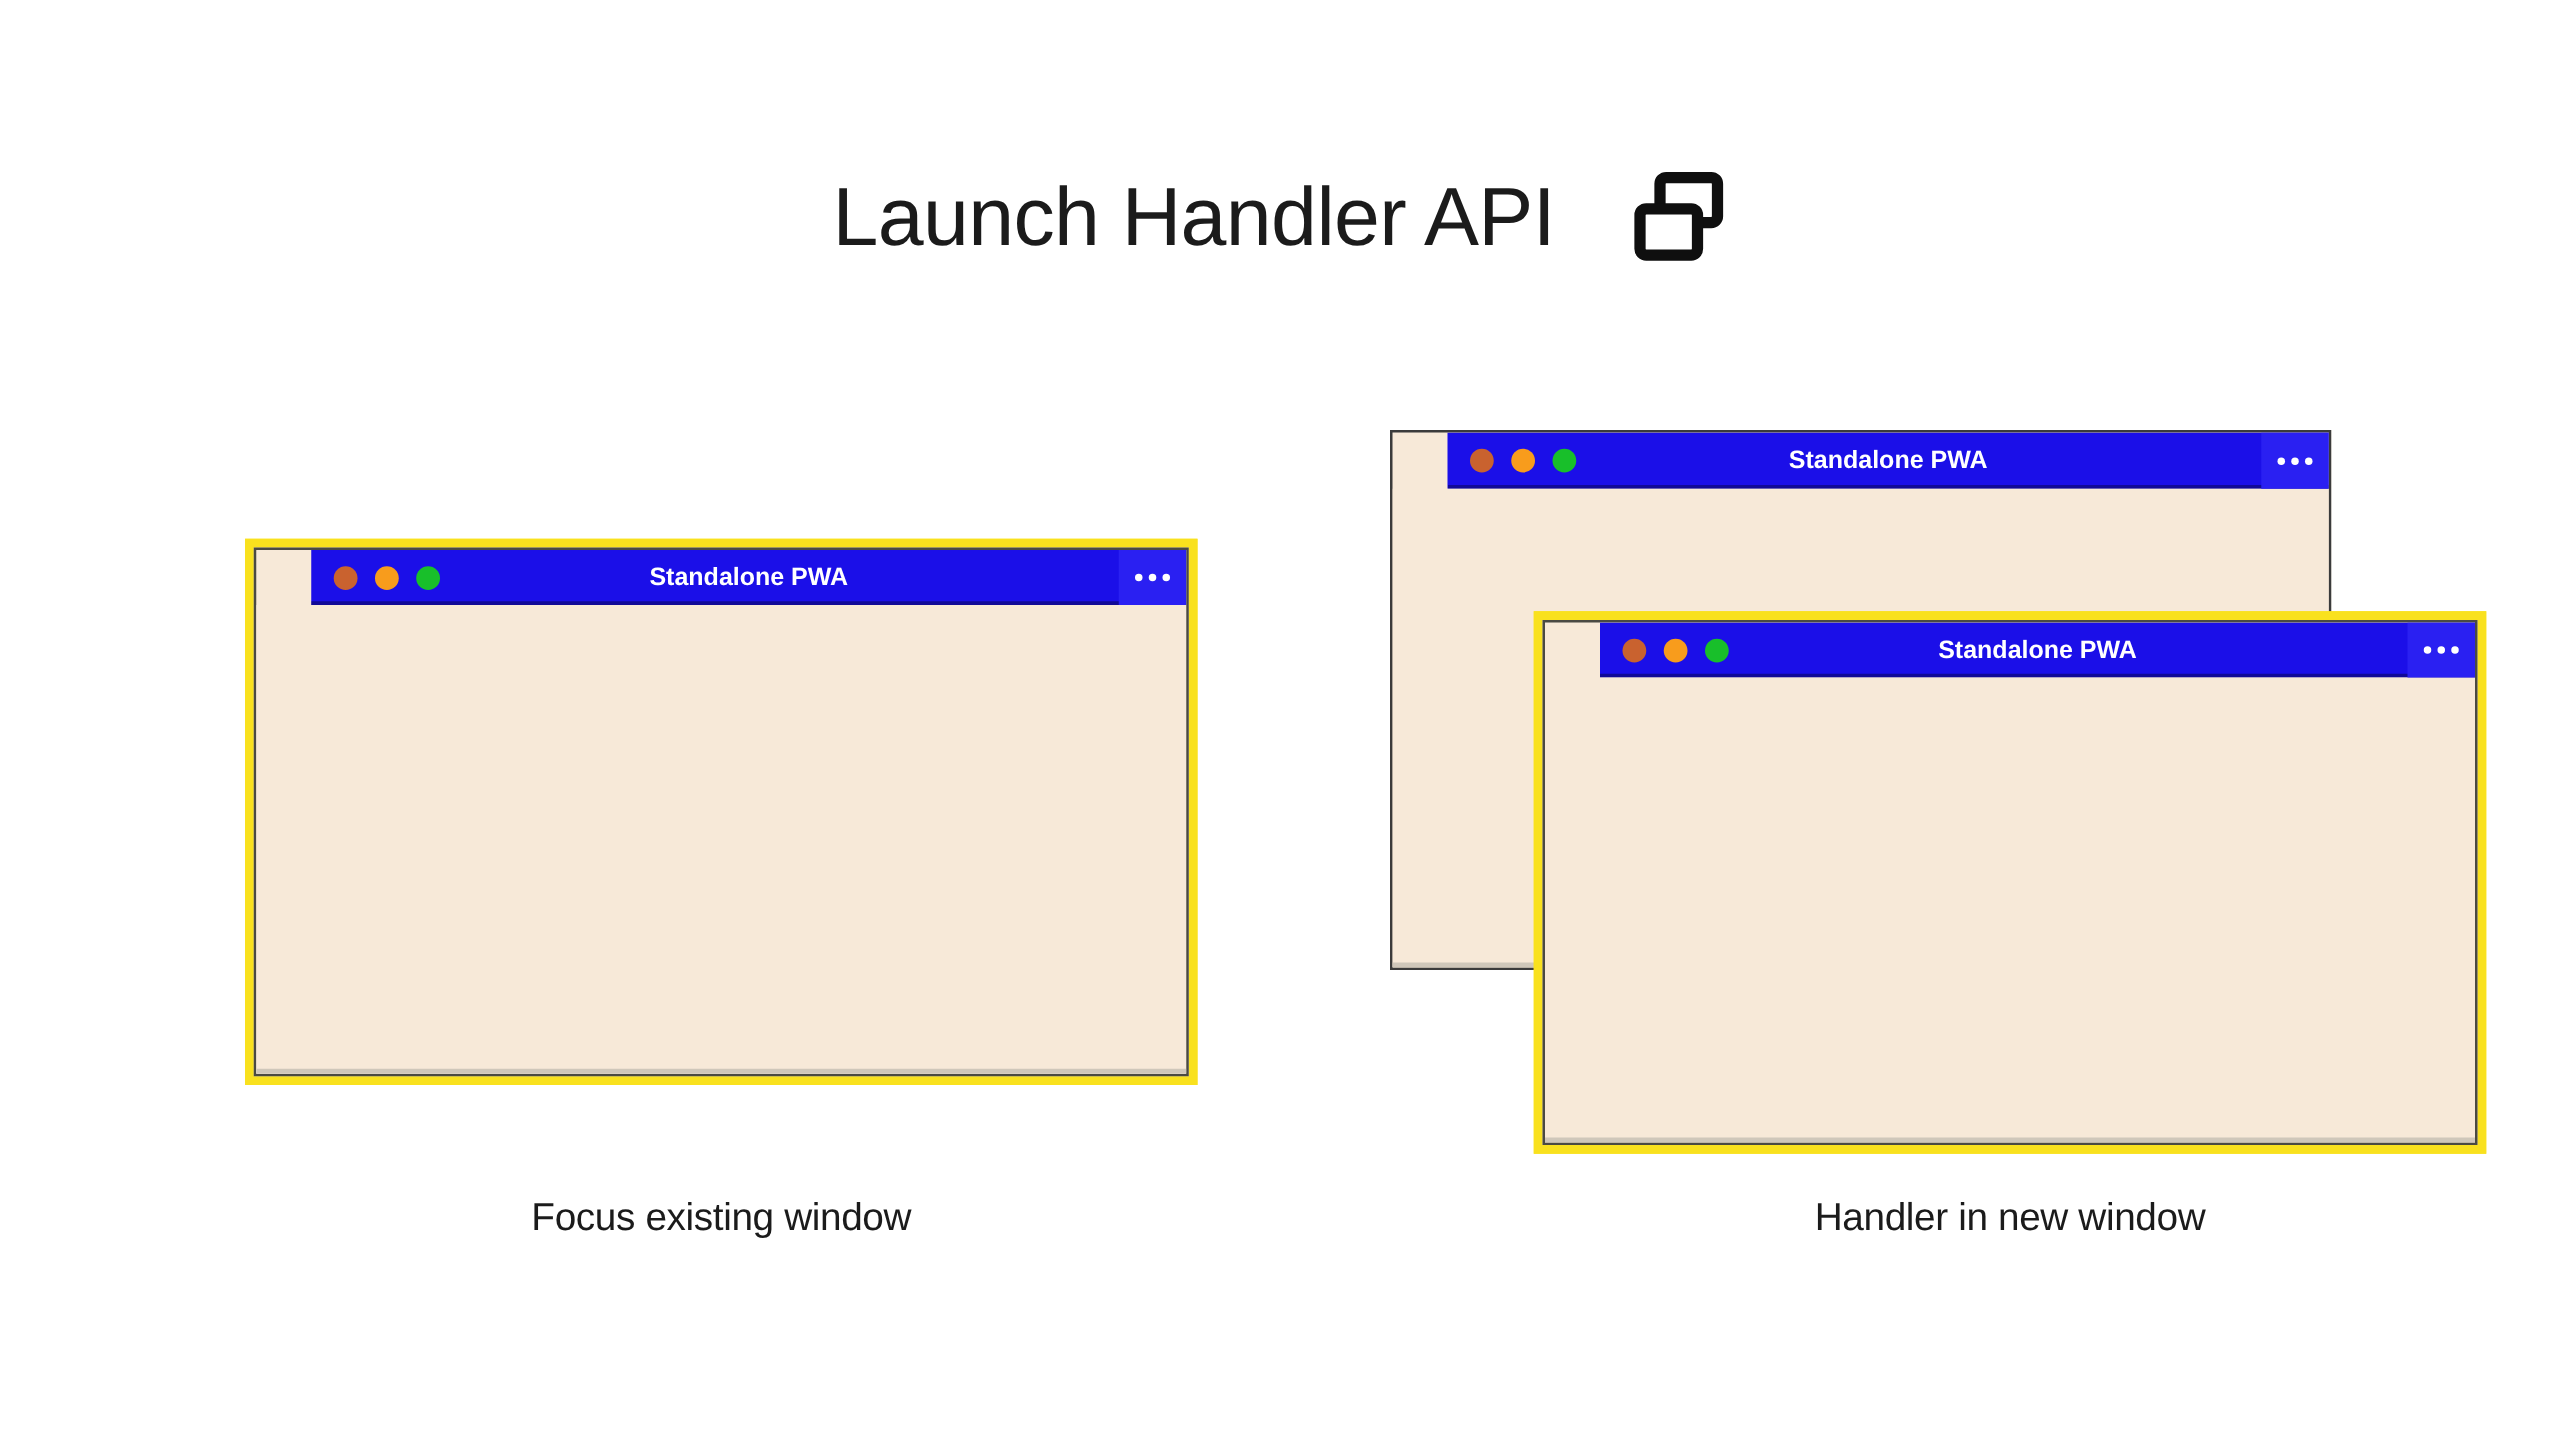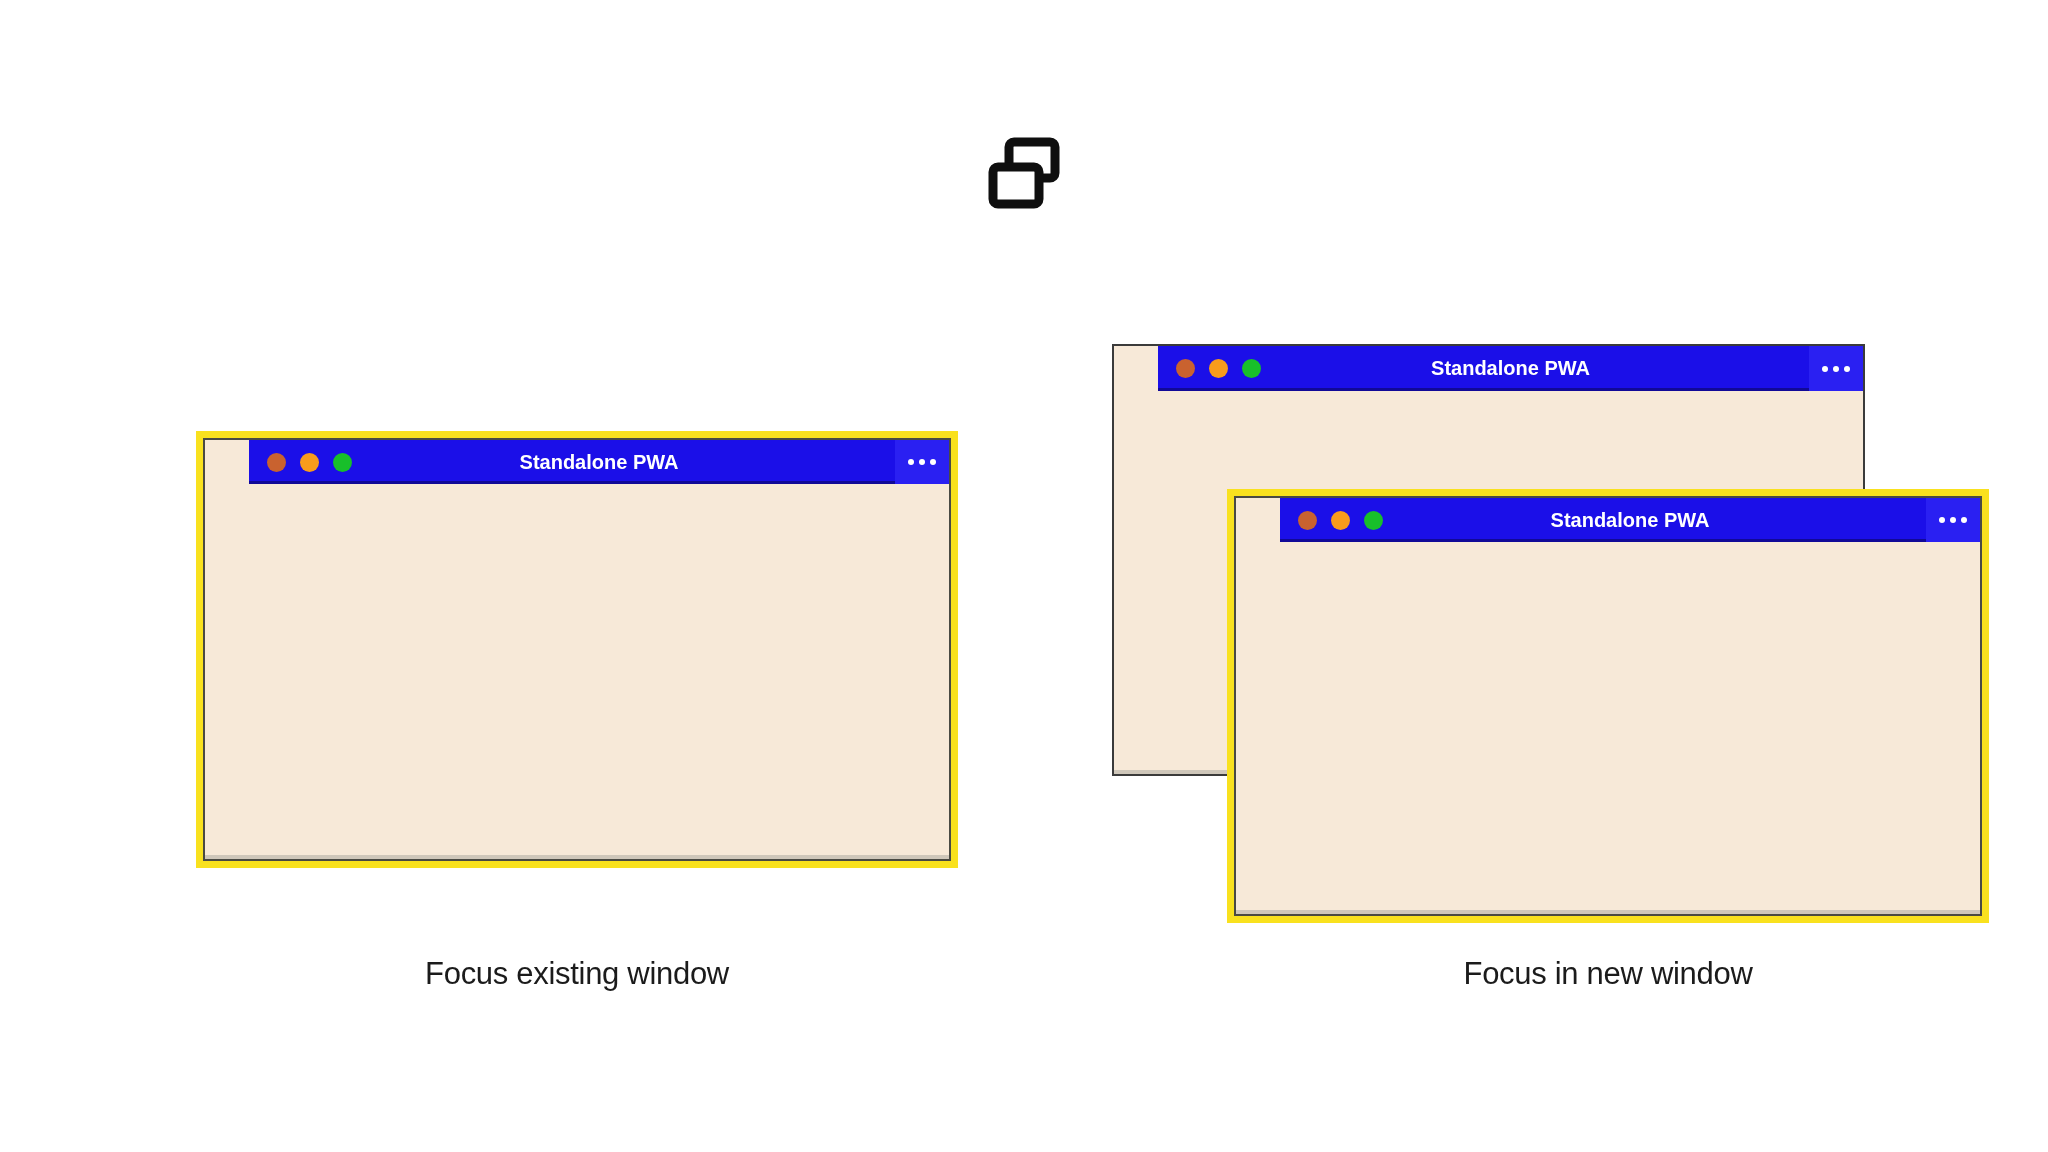--- a/index.html
+++ b/index.html
@@ -198,20 +198,21 @@
   #caption-right {
     left: 1227px;
     width: 762px;
     top: 958px;
   }
 </style>
 </head>
 <body>
 
 <div class="header">
+  <div class="header-title">Launch Handler API</div>
   <span class="header-icon-wrap">
     <svg class="header-icon" viewBox="0 0 78 78" xmlns="http://www.w3.org/2000/svg" aria-hidden="true">
       <rect x="24" y="8" width="46" height="36" rx="5" ry="5" fill="none" stroke="#0f0f0f" stroke-width="9"></rect>
       <rect x="8" y="33" width="46" height="37" rx="5" ry="5" fill="#ffffff" stroke="#0f0f0f" stroke-width="9"></rect>
     </svg>
   </span>
 </div>
 
 <div class="win highlight" id="win-left">
   <div class="win-inner">
@@ -265,13 +266,13 @@
       <div class="menu-btn">
         <span class="menu-dot"></span>
         <span class="menu-dot"></span>
         <span class="menu-dot"></span>
       </div>
     </div>
     <div class="win-body"></div>
   </div>
 </div>
 
-<div class="caption" id="caption-right">Focus in new window</div>
+<div class="caption" id="caption-right">Handler in new window</div>
 
 </body></html>

